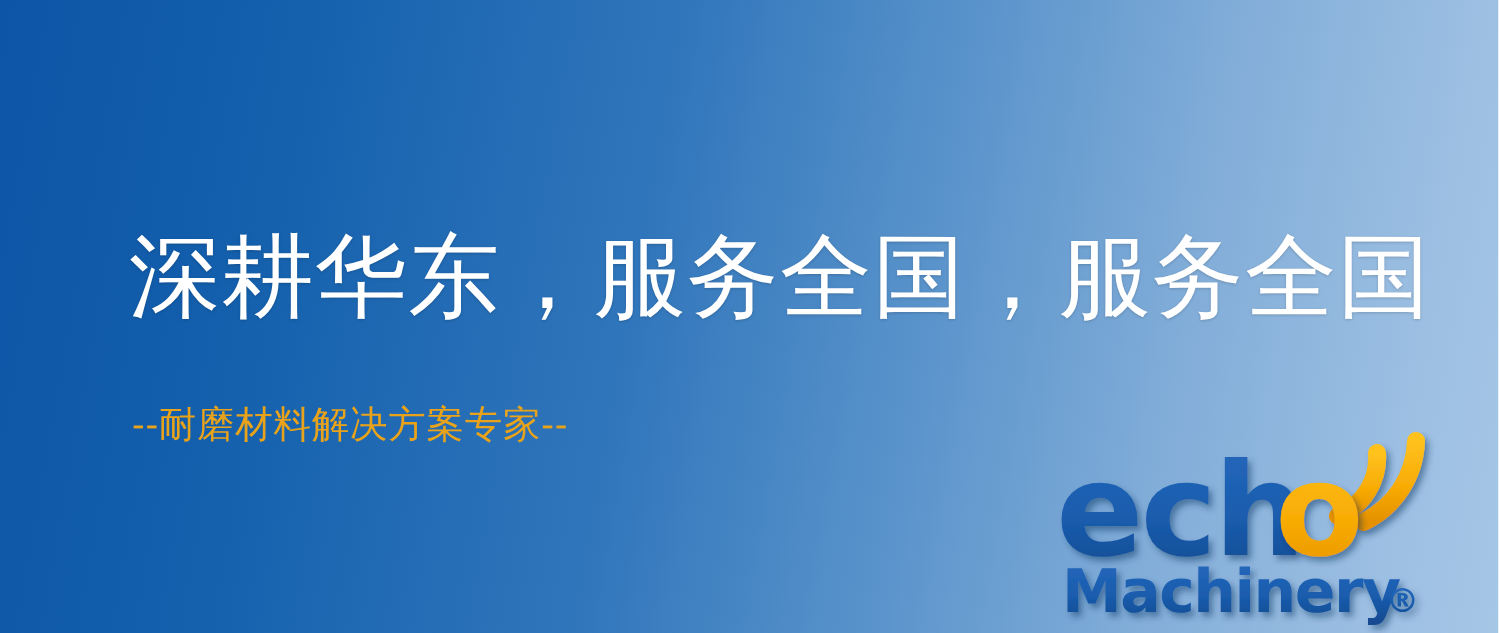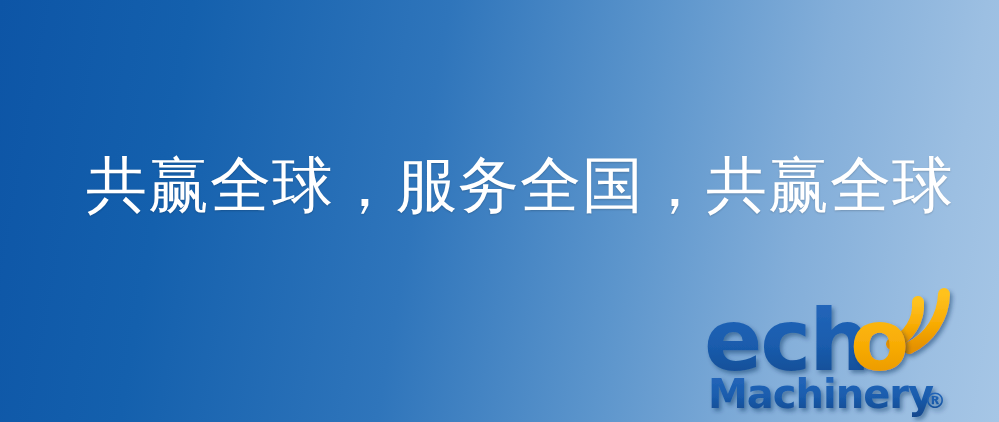--- a/index.html
+++ b/index.html
@@ -64,22 +64,23 @@
     display: block;
     width: 258px;
     height: 134px;
   }
 </style>
 </head>
 <body>
 
 <div id="banner">
 
-  <div id="headline">共赢全球，服务全国，共赢全球</div>
+  <div id="headline">深耕华东，服务全国，服务全国</div>
 
+  <div id="subtitle">--耐磨材料解决方案专家--</div>
 
   <div id="logo">
     <svg viewBox="0 0 258 134" xmlns="http://www.w3.org/2000/svg" aria-hidden="true">
       <defs>
         <filter id="dshadow" x="-25%" y="-25%" width="160%" height="160%">
           <feDropShadow dx="2.5" dy="3" stdDeviation="2.2" flood-color="#0a2d5c" flood-opacity="0.45"></feDropShadow>
         </filter>
         <linearGradient id="blueGrad" x1="0" y1="0" x2="0" y2="1">
           <stop offset="0%" stop-color="#2569be"></stop>
           <stop offset="55%" stop-color="#1a5cad"></stop>

